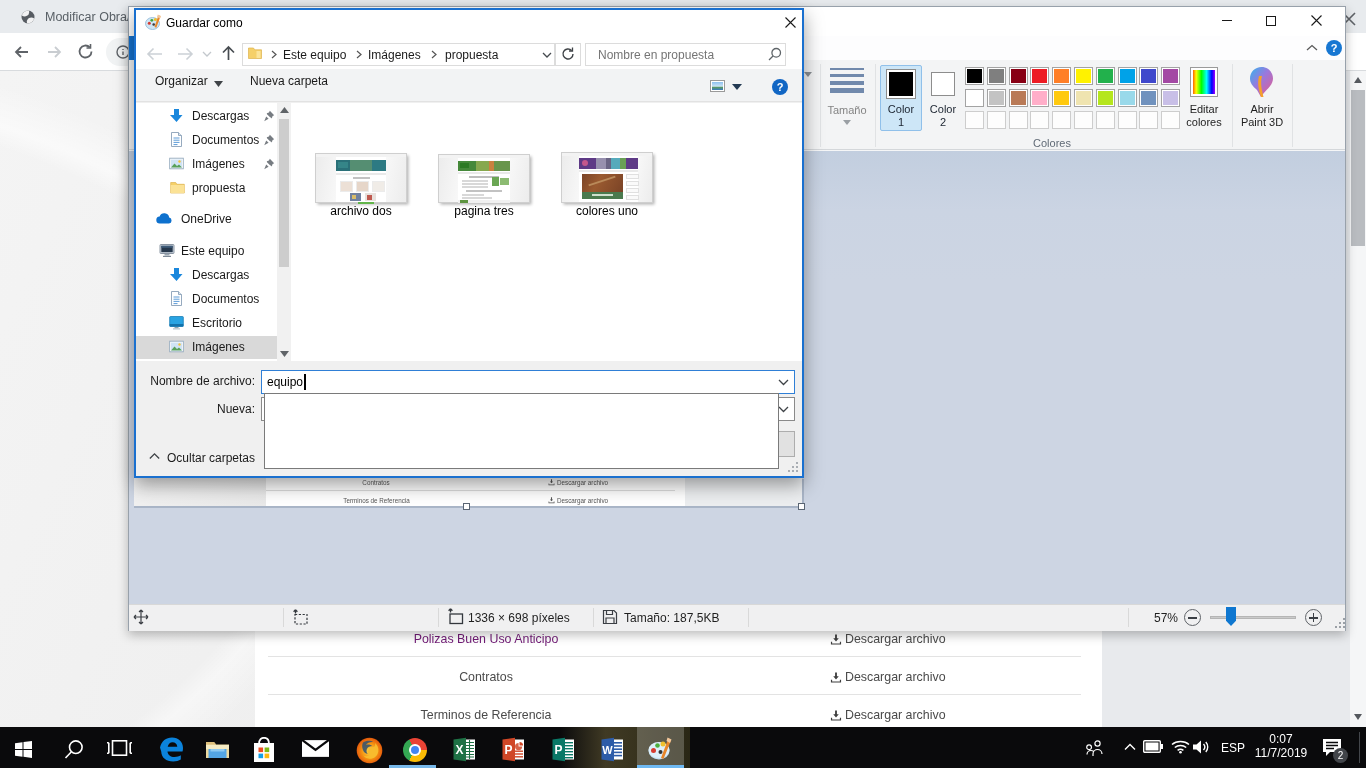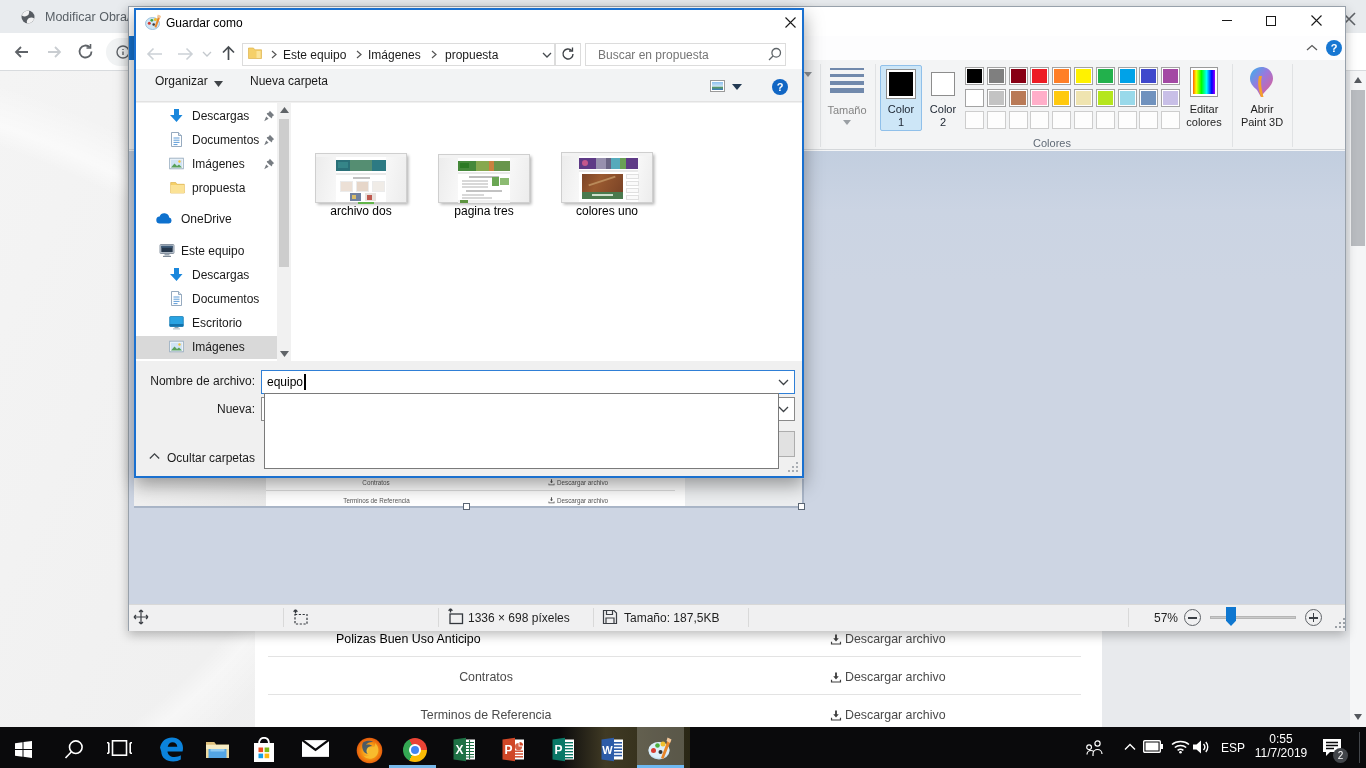--- a/index.html
+++ b/index.html
@@ -37,21 +37,21 @@
 <div class="a" style="left:0;top:71px;width:1366px;height:656px;background:#efefef">
  <div class="a" style="left:0;top:0;width:100%;height:100%;
   background:
    radial-gradient(circle 1000px at -280px 900px, rgba(255,255,255,0) 870px, rgba(255,255,255,.55) 890px, rgba(255,255,255,0) 930px),
    radial-gradient(circle 800px at -200px 200px, rgba(255,255,255,0) 560px, rgba(255,255,255,.45) 580px, rgba(255,255,255,0) 620px),
    linear-gradient(115deg, #f4f4f4 0%, #ededed 50%, #f2f2f2 100%)"></div>
  <div class="a" style="left:255px;top:0;width:847px;height:100%;background:#fff"></div>
  <div class="a" style="left:1102px;top:0;width:248px;height:100%;background:#e8eaed"></div>
 </div>
 
-<div class="a" style="left:336px;top:632px;width:300px;font-size:12.4px;color:#000000">Polizas Buen Uso Anticipo</div>
+<div class="a" style="left:336px;top:632px;width:300px;text-align:center;font-size:12.4px;color:#701a75">Polizas Buen Uso Anticipo</div>
 <div class="a" style="left:336px;top:670px;width:300px;text-align:center;font-size:12.4px;color:#4a4a4a">Contratos</div>
 <div class="a" style="left:336px;top:708px;width:300px;text-align:center;font-size:12.4px;color:#4a4a4a">Terminos de Referencia</div>
 <div class="a" style="left:268px;top:656px;width:813px;height:1px;background:#e3e3e3"></div>
 <div class="a" style="left:268px;top:694px;width:813px;height:1px;background:#e3e3e3"></div>
 
 <svg class="a" style="left:830px;top:634px" width="12" height="12" viewBox="0 0 13 13" fill="#3f3f3f">
     <path d="M6.5 0.5 L6.5 6 M6.5 8 L3.5 4.5 h2 V.5h2V4.5h2Z"></path>
     <path d="M1 8.5v3h11v-3h-1.3v1.7H2.3V8.5Z"></path>
   </svg>
 <div class="a" style="left:845px;top:632px;font-size:12.4px;color:#4a4a4a">Descargar archivo</div>
@@ -221,21 +221,21 @@
       <path d="M1 4.5 C5.5 0.5 13.5 0.5 18 4.5" stroke-width="1.5"></path>
       <path d="M3.8 7.5 C7 4.8 12 4.8 15.2 7.5" stroke-width="1.5"></path>
       <path d="M6.6 10.3 C8.5 8.8 10.5 8.8 12.4 10.3" stroke-width="1.5"></path>
       <circle cx="9.5" cy="12.3" r="1.3" fill="#fff" stroke="none"></circle>
     </svg>
  <svg class="a" style="left:1192px;top:12px" width="18" height="16" viewBox="0 0 18 16">
       <path d="M1 5.5 h3.5 L9 1.5 V14.5 L4.5 10.5 H1Z" fill="#fff"></path>
       <path d="M11.5 5 a4.5 4.5 0 0 1 0 6 M13.8 3 a7.5 7.5 0 0 1 0 10" fill="none" stroke="#fff" stroke-width="1.4"></path>
     </svg>
  <div class="a" style="left:1221px;top:14px;font-size:12px;color:#fff">ESP</div>
- <div class="a" style="left:1250px;top:5px;width:62px;text-align:center;font-size:12px;color:#fff">0:55</div>
+ <div class="a" style="left:1250px;top:5px;width:62px;text-align:center;font-size:12px;color:#fff">0:07</div>
  <div class="a" style="left:1250px;top:19px;width:62px;text-align:center;font-size:12px;color:#fff">11/7/2019</div>
  <svg class="a" style="left:1322px;top:11px" width="20" height="19" viewBox="0 0 20 19">
       <path d="M1 1 H19 V14 H8 L4 18 V14 H1Z" fill="#fff"></path>
       <path d="M4 4.5h12M4 7.5h12M4 10.5h8" stroke="#0a0a0c" stroke-width="1.3"></path>
     </svg>
  <div class="a" style="left:1333px;top:21px;width:15px;height:15px;border-radius:50%;background:#42454a;color:#fff;font-size:10px;text-align:center;line-height:15px">2</div>
  <div class="a" style="left:1359px;top:5px;width:1px;height:31px;background:#43464b"></div>
 </div>
 
 <div class="a" style="left:128px;top:6px;width:1218px;height:625px;background:#f5f6f7;border:1px solid #98a1ab;box-shadow:0 4px 10px rgba(0,0,0,.26);z-index:10"></div>
@@ -444,21 +444,21 @@
  <svg class="a" style="left:408px;top:44px" width="10" height="6" viewBox="0 0 10 6" fill="none" stroke="#454a4f" stroke-width="1.3">
       <path d="M1 1 L5 5 9 1"></path>
     </svg>
  <div class="a" style="left:421px;top:35px;width:26px;height:23px;background:#fff;border:1px solid #dcdcdc"></div>
  <svg class="a" style="left:427px;top:39px" width="14" height="14" viewBox="0 0 14 14" fill="none" stroke="#3f4347" stroke-width="1.4">
       <path d="M12 7a5 5 0 1 1-1.4-3.5"></path>
       <path d="M11.5 0.5v3.5H8" stroke-width="1.3"></path>
     </svg>
 
  <div class="a" style="left:451px;top:35px;width:201px;height:23px;background:#fff;border:1px solid #dcdcdc"></div>
- <div class="a" style="left:464px;top:40px;font-size:12px;color:#757575">Buscar en propuesta</div>
+ <div class="a" style="left:464px;top:40px;font-size:12px;color:#757575">Nombre en propuesta</div>
  <svg class="a" style="left:634px;top:39px" width="14" height="14" viewBox="0 0 14 14" fill="none" stroke="#5f6569" stroke-width="1.3">
       <circle cx="8.2" cy="5.8" r="4.3"></circle>
       <path d="M5 9 L1 13"></path>
     </svg>
 
  <div class="a" style="left:2px;top:61px;width:666px;height:33px;background:#f2f3f4;border-bottom:1px solid #e2e2e2"></div>
  <div class="a" style="left:21px;top:66px;font-size:12px;color:#1a1a1a">Organizar</div>
  <svg class="a" style="left:80px;top:73px" width="9" height="6" viewBox="0 0 9 6">
       <path d="M0 0h9L4.5 6Z" fill="#3f4347"></path>
     </svg>

